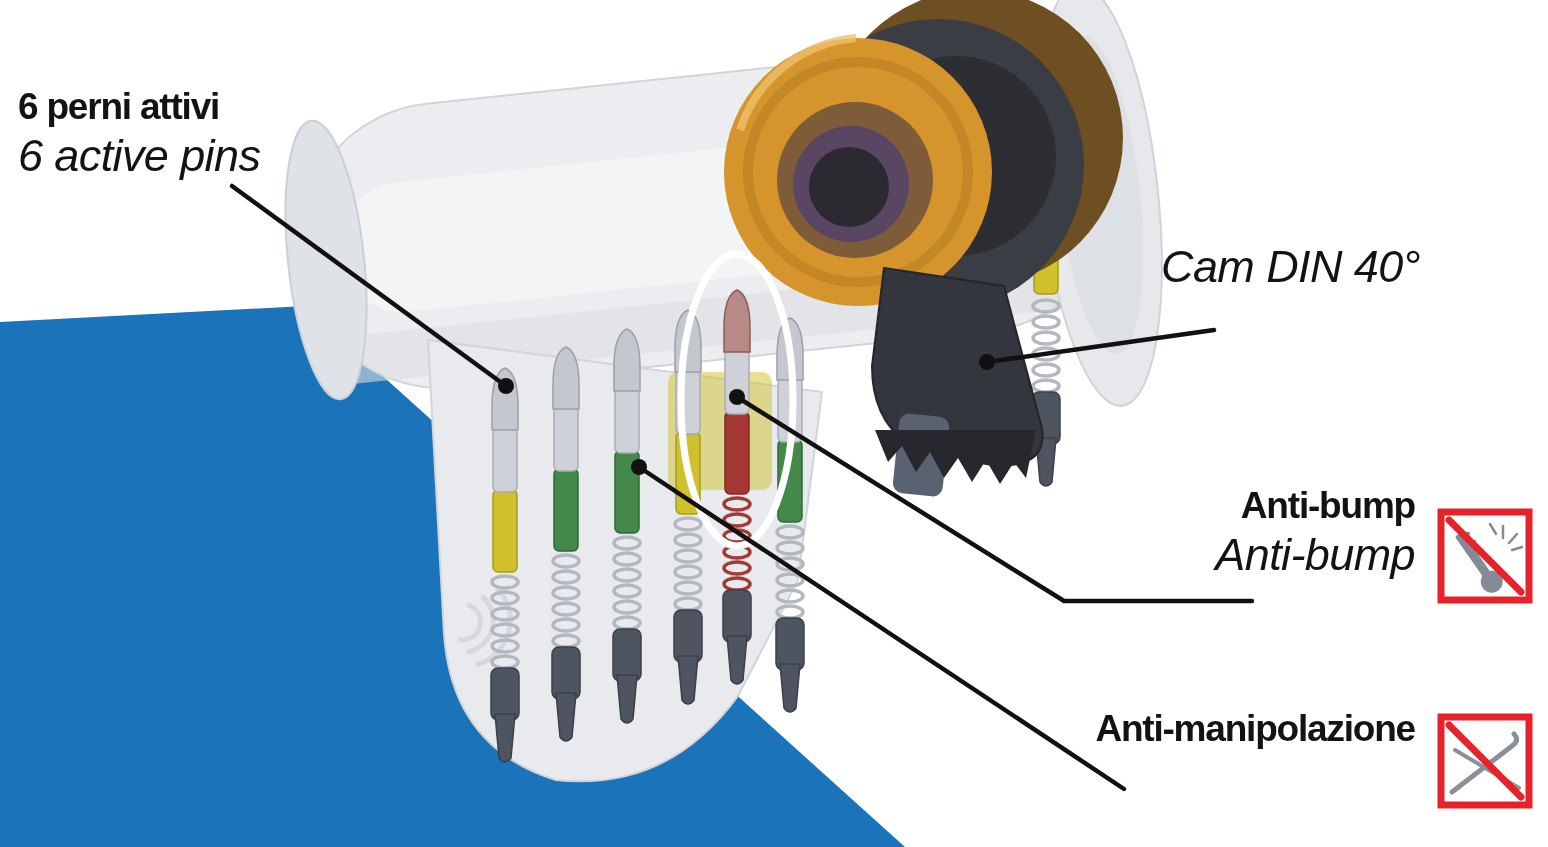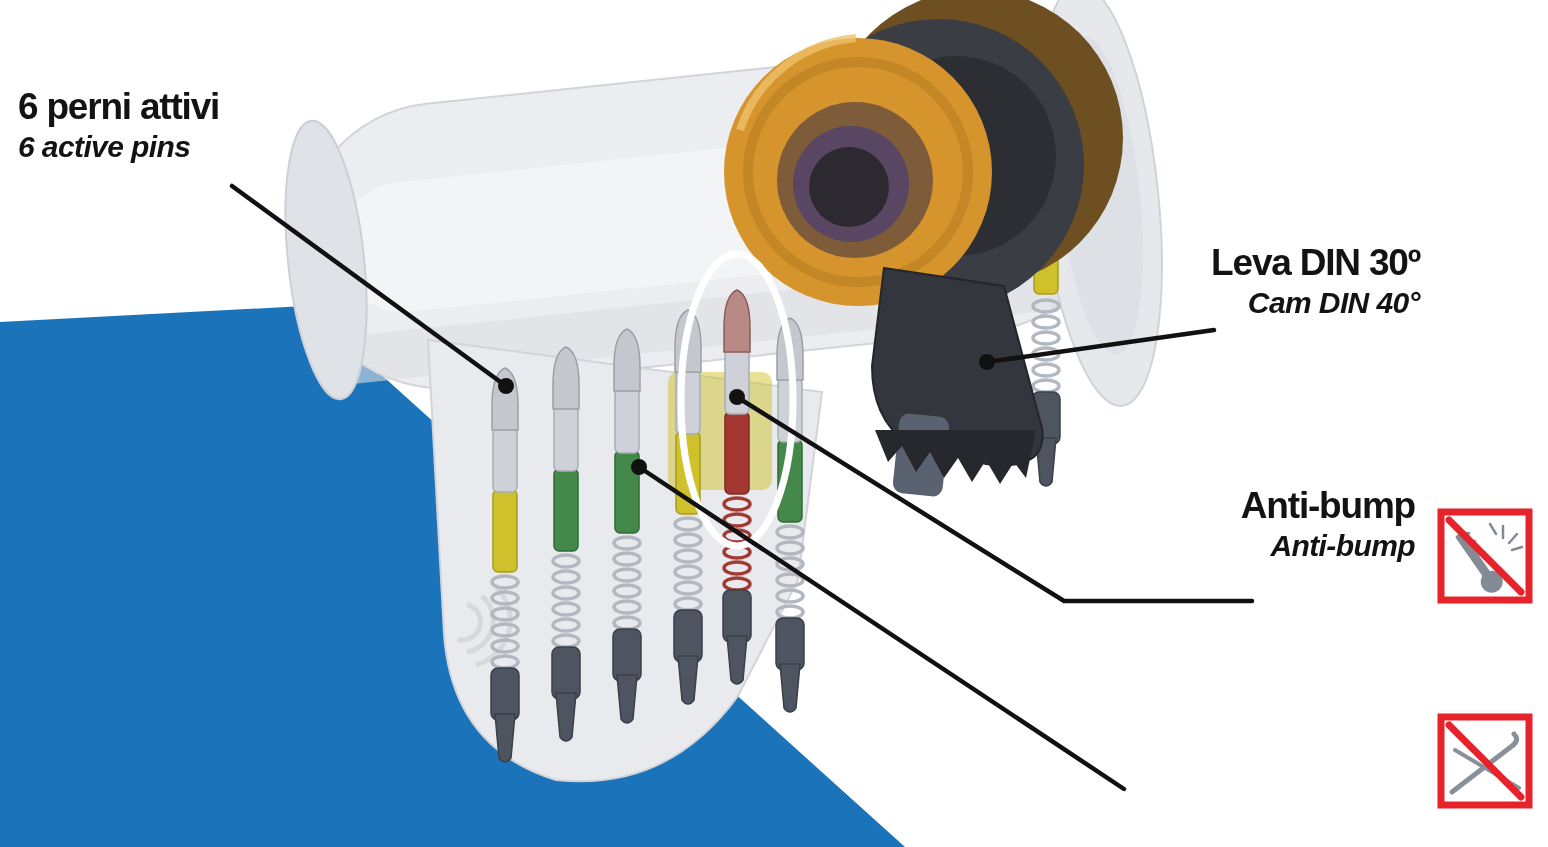--- a/index.html
+++ b/index.html
@@ -3,21 +3,21 @@
 <meta charset="utf-8">
 <style>
   html,body { margin:0; padding:0; background:#ffffff; }
   .stage {
     position:relative; width:1548px; height:847px; background:#ffffff;
     overflow:hidden; font-family:"Liberation Sans", sans-serif;
   }
   svg.art { position:absolute; left:0; top:0; }
   .label { position:absolute; color:#131313; line-height:1.22; white-space:nowrap; }
   .label .primary   { font-weight:700; font-size:37px; letter-spacing:-1.2px; }
-  .label .secondary { font-style:italic; font-weight:700; font-size:30px; letter-spacing:-0.6px; }
+  .label .secondary { font-style:italic; font-weight:400; font-size:45px; letter-spacing:-0.6px; }
   .label.right { text-align:right; }
   #label-active-pins { left:18px;  top:84px;  }
   #label-cam         { right:128px; top:240px; }
   #label-anti-bump   { right:133px; top:483px; }
   #label-anti-pick   { right:133px; top:706px; }
 </style>
 </head>
 <body>
 
 <div class="stage">
@@ -173,25 +173,25 @@
     </g>
 
   </svg>
 
   <div class="label" id="label-active-pins">
     <div class="primary">6 perni attivi</div>
     <div class="secondary">6 active pins</div>
   </div>
 
   <div class="label right" id="label-cam">
-    <div class="primary">Leva DIN 30º</div>
     <div class="secondary">Cam DIN 40°</div>
   </div>
 
   <div class="label right" id="label-anti-bump">
     <div class="primary">Anti-bump</div>
     <div class="secondary">Anti-bump</div>
   </div>
 
   <div class="label right" id="label-anti-pick">
+    <div class="primary">Anti-manipolazione</div>
   </div>
 
 </div>
 
 </body></html>

